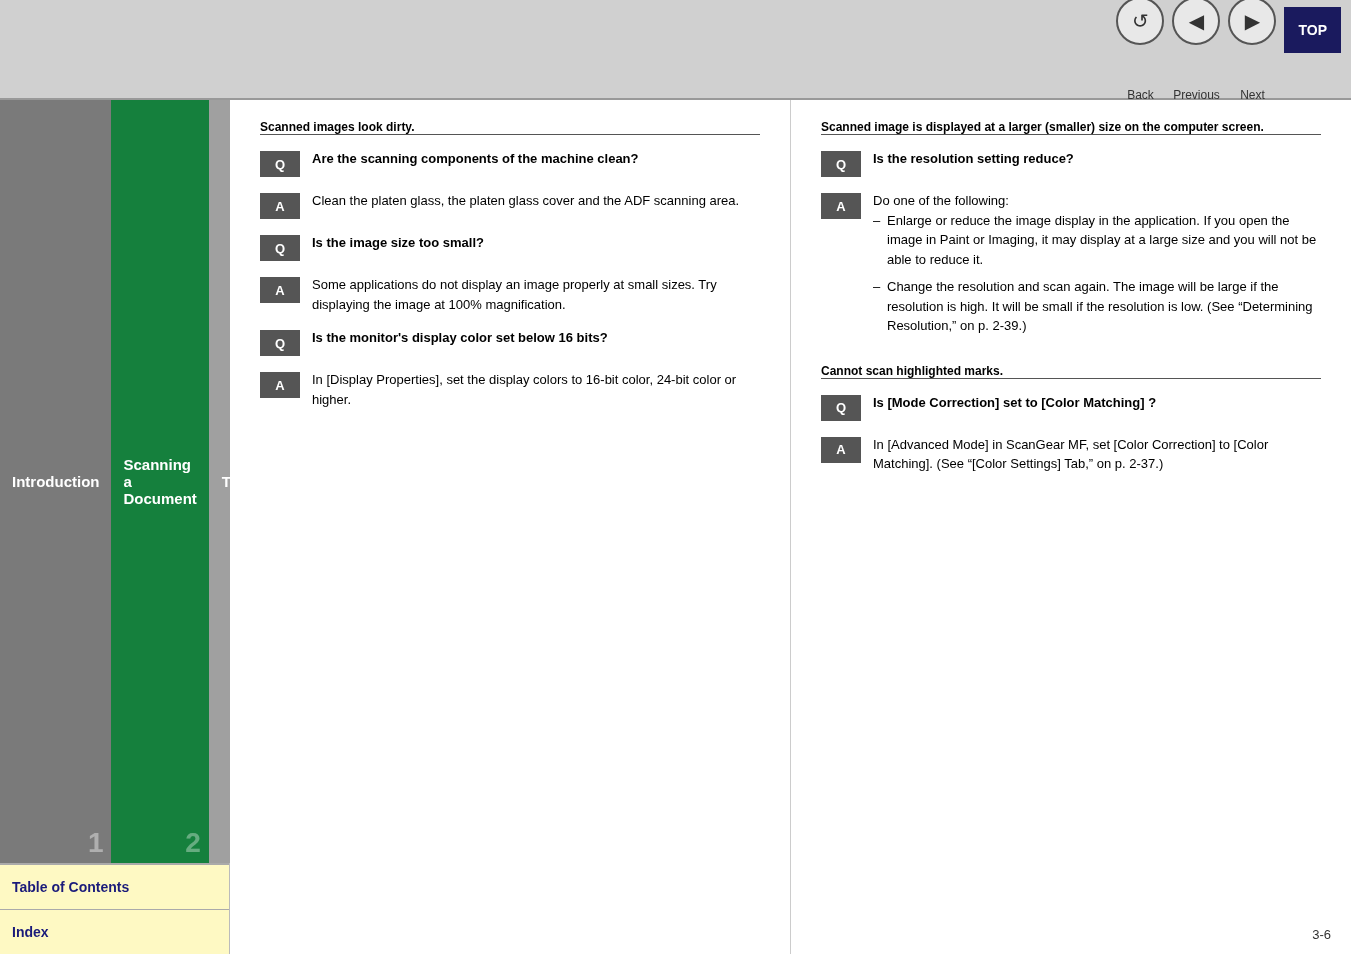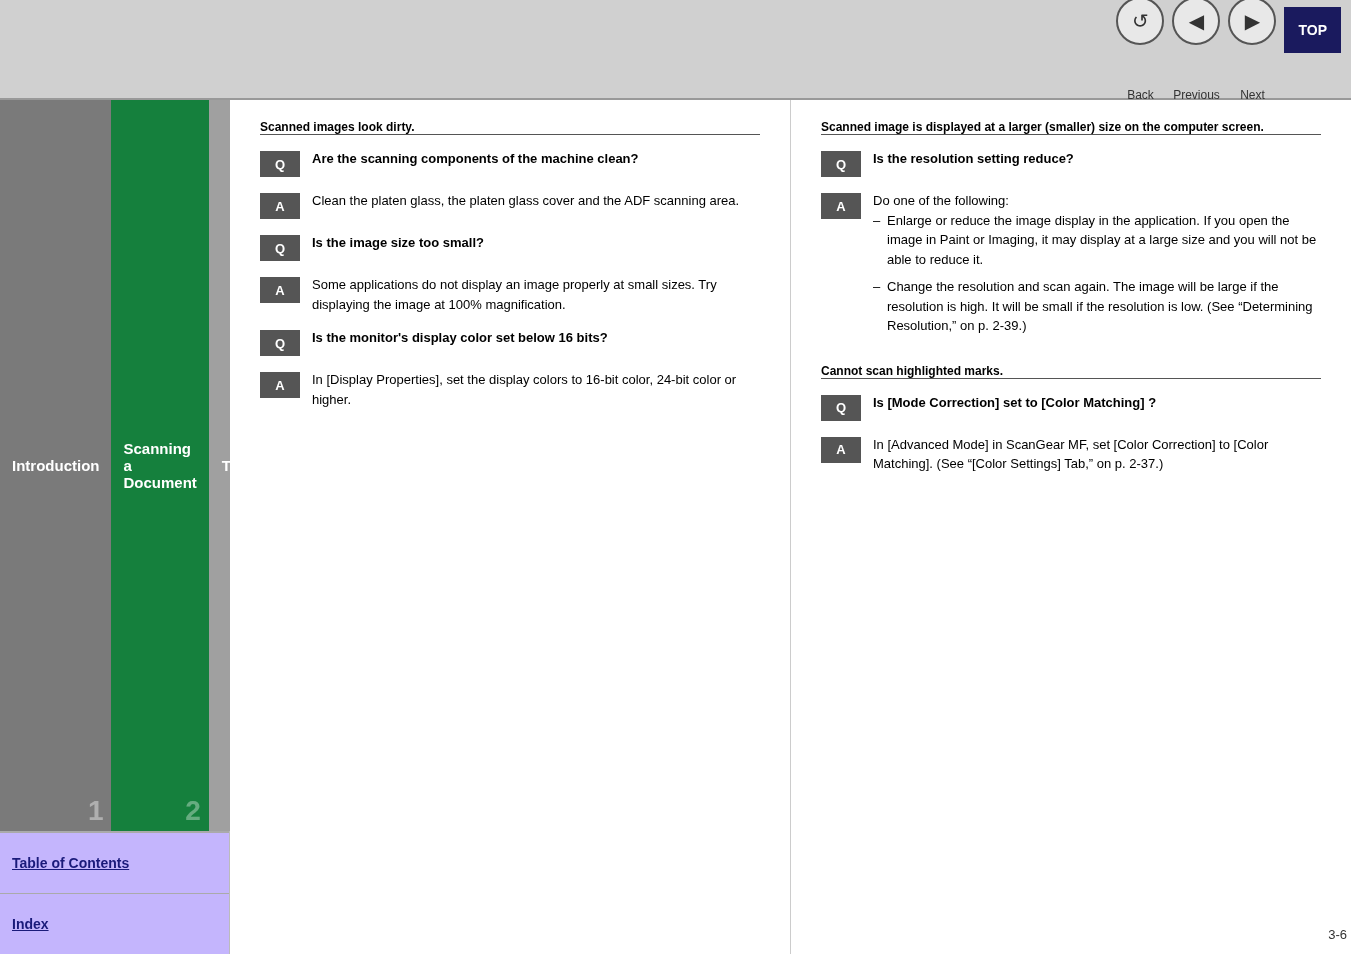--- a/index.html
+++ b/index.html
@@ -133,29 +133,28 @@
       color: #555;
       font-family: Liberation Mono, monospace;
     }
     .sidebar-item.appendix .sidebar-num { color: rgba(0,0,0,0.2); }
     .sidebar-bottom {
       border-top: 1px solid #aaa;
     }
     .sidebar-bottom-item {
       display: flex;
       align-items: center;
-      padding: 22px 12px;
+      padding: 14px 12px;
       font-size: 14px;
       font-weight: bold;
       color: #1a1a7a;
       border-top: 1px solid #aaa;
-      background: #c4b5fd;
+      background: #fef9c3;
       cursor: pointer;
       min-height: 40px;
-      text-decoration: underline;
     }
     
     .content-area {
       flex: 1;
       background: white;
       display: flex;
       overflow: hidden;
     }
     .content-left {
       flex: 1;
@@ -212,21 +211,21 @@
       font-size: 13px;
     }
     .bullet-list li::before {
       content: '–';
       position: absolute;
       left: 0;
     }
     .page-num {
       position: absolute;
       bottom: 12px;
-      right: 4px;
+      right: 20px;
       font-size: 13px;
       color: #333;
     }
     .content-wrapper {
       position: relative;
       flex: 1;
       display: flex;
       overflow: hidden;
     }
   </style>

